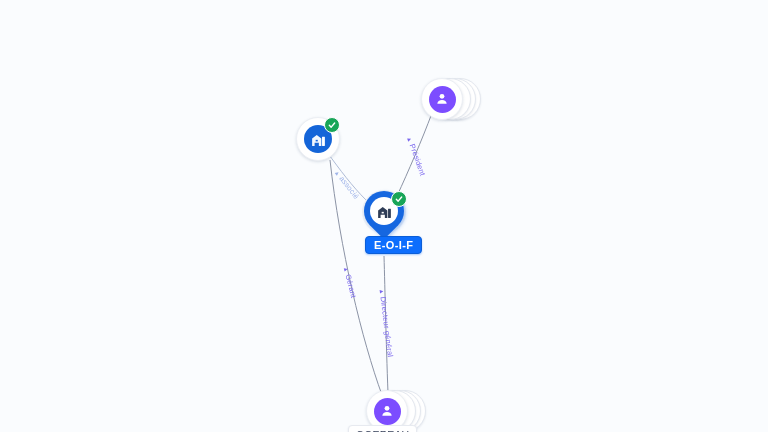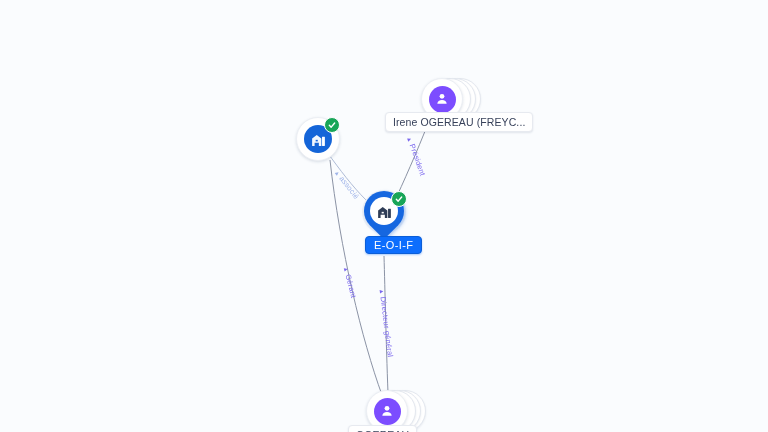--- a/index.html
+++ b/index.html
@@ -187,21 +187,21 @@
     letter-spacing: 0.1px;
   }
 
   .badge-chip {
     position: absolute;
     background: #0d6efd;
     border: 1px solid #0b5ed7;
     border-radius: 4px;
     padding: 2px 8px;
     font-size: 11px;
-    font-weight: 400;
+    font-weight: 700;
     color: #ffffff;
     white-space: nowrap;
     letter-spacing: 0.4px;
     box-shadow: 0 1px 2px rgba(13,110,253,0.35);
   }
 </style>
 </head>
 <body style="background: rgb(250, 252, 254);">
 
 <div id="graph-canvas">
@@ -241,21 +241,20 @@
       <div class="card front">
         <div class="avatar-circle">
           <svg width="16" height="16" viewBox="0 0 24 24" fill="#ffffff">
             <circle cx="12" cy="8" r="3.6"></circle>
             <path d="M5 19c0-3.6 3.2-5.6 7-5.6s7 2 7 5.6z"></path>
           </svg>
         </div>
       </div>
     </div>
   </div>
-  <div class="name-chip" style="left:385px; top:112px;">Irene OGEREAU (FREYC...</div>
 
   <div class="node" style="left:296px; top:117px;">
     <div class="company-ring">
       <div class="company-circle">
         <svg width="17" height="17" viewBox="0 0 24 24" fill="#ffffff">
           <path d="M3 21V10.5L9.5 5.5 16 10.5V21H12.5v-4.5h-6V21z" opacity="0.95"></path>
           <rect x="17" y="8" width="4" height="13" rx="0.6"></rect>
           <path d="M8 12.5h3v2.2H8z" fill="#1565d8"></path>
         </svg>
       </div>

